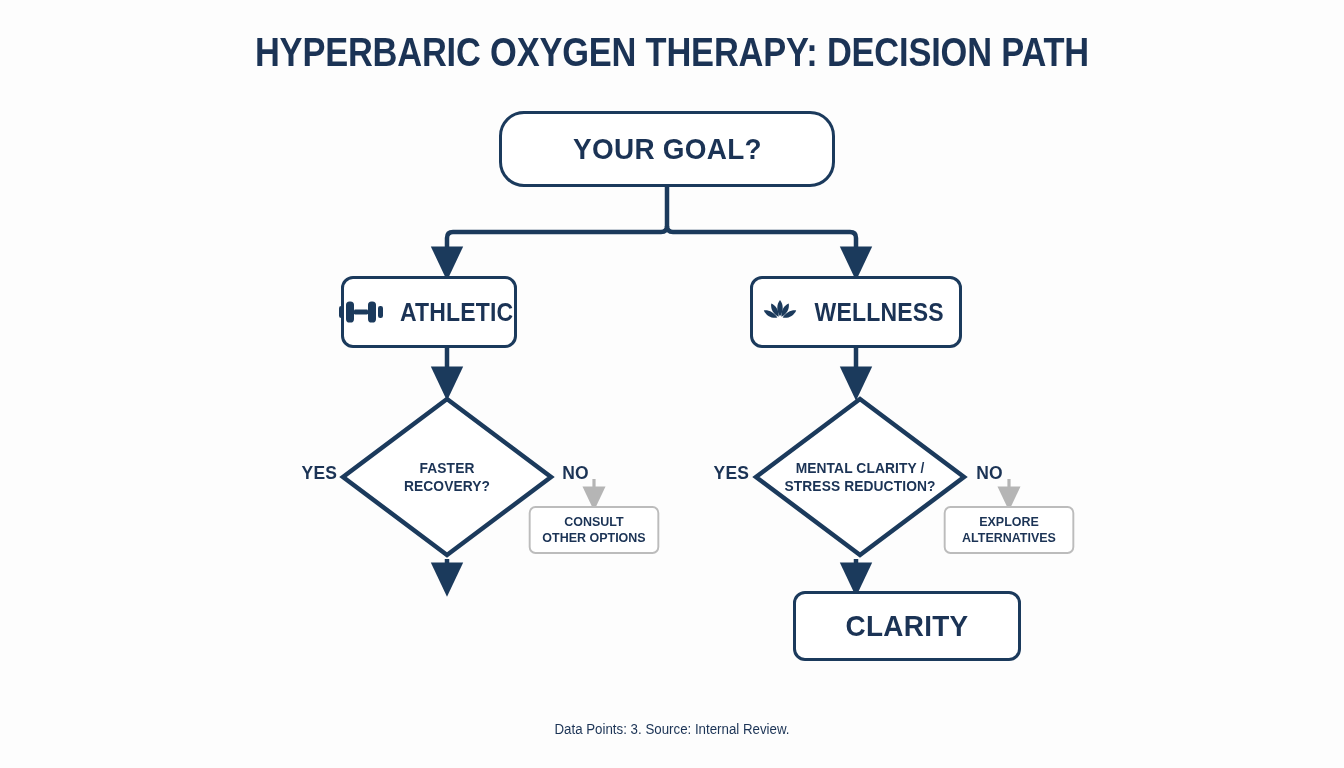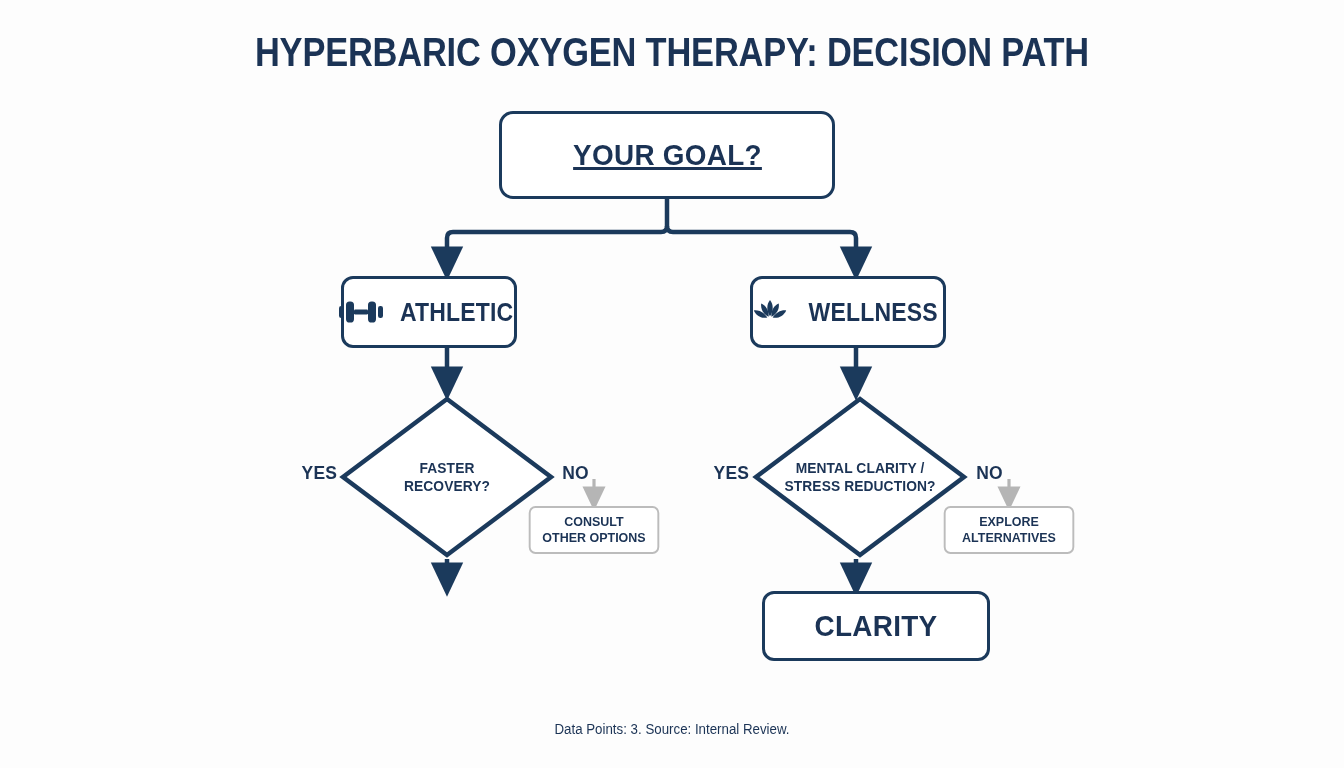--- a/index.html
+++ b/index.html
@@ -53,47 +53,46 @@
     align-items: center;
     justify-content: center;
     color: #1b3355;
     font-weight: 700;
     text-align: center;
   }
   .node-root {
     left: 499px;
     top: 111px;
     width: 336px;
-    height: 88px;
+    height: 76px;
     font-size: 30px;
     letter-spacing: 0.3px;
-    border-radius: 14px;
-    text-decoration: underline;
+    border-radius: 25px;
   }
   .node-root .node-label { transform: scaleX(0.93); }
 
   .node-branch {
     height: 72px;
     font-size: 25px;
     border-radius: 12px;
     gap: 12px;
     letter-spacing: 0.2px;
   }
   #node-athletic { left: 341px; top: 276px; width: 176px; text-align: center; }
-  #node-wellness { left: 750px; top: 276px; width: 196px; justify-content: space-between; }
+  #node-wellness { left: 750px; top: 276px; width: 212px; }
   .node-branch .node-label { transform: scaleX(0.92); }
 
   .node-terminal {
     height: 70px;
     font-size: 30px;
     border-radius: 12px;
     letter-spacing: 0.3px;
   }
   #node-recovery { left: 333px; top: 591px; width: 228px; }
-  #node-clarity  { left: 762px; top: 591px; width: 228px; }
+  #node-clarity  { left: 793px; top: 591px; width: 228px; }
   .node-terminal .node-label { transform: scaleX(0.93); }
 
   
   .node-icon {
     display: inline-flex;
     align-items: center;
     justify-content: center;
     flex: none;
   }
   .node-icon svg { display: block; }

